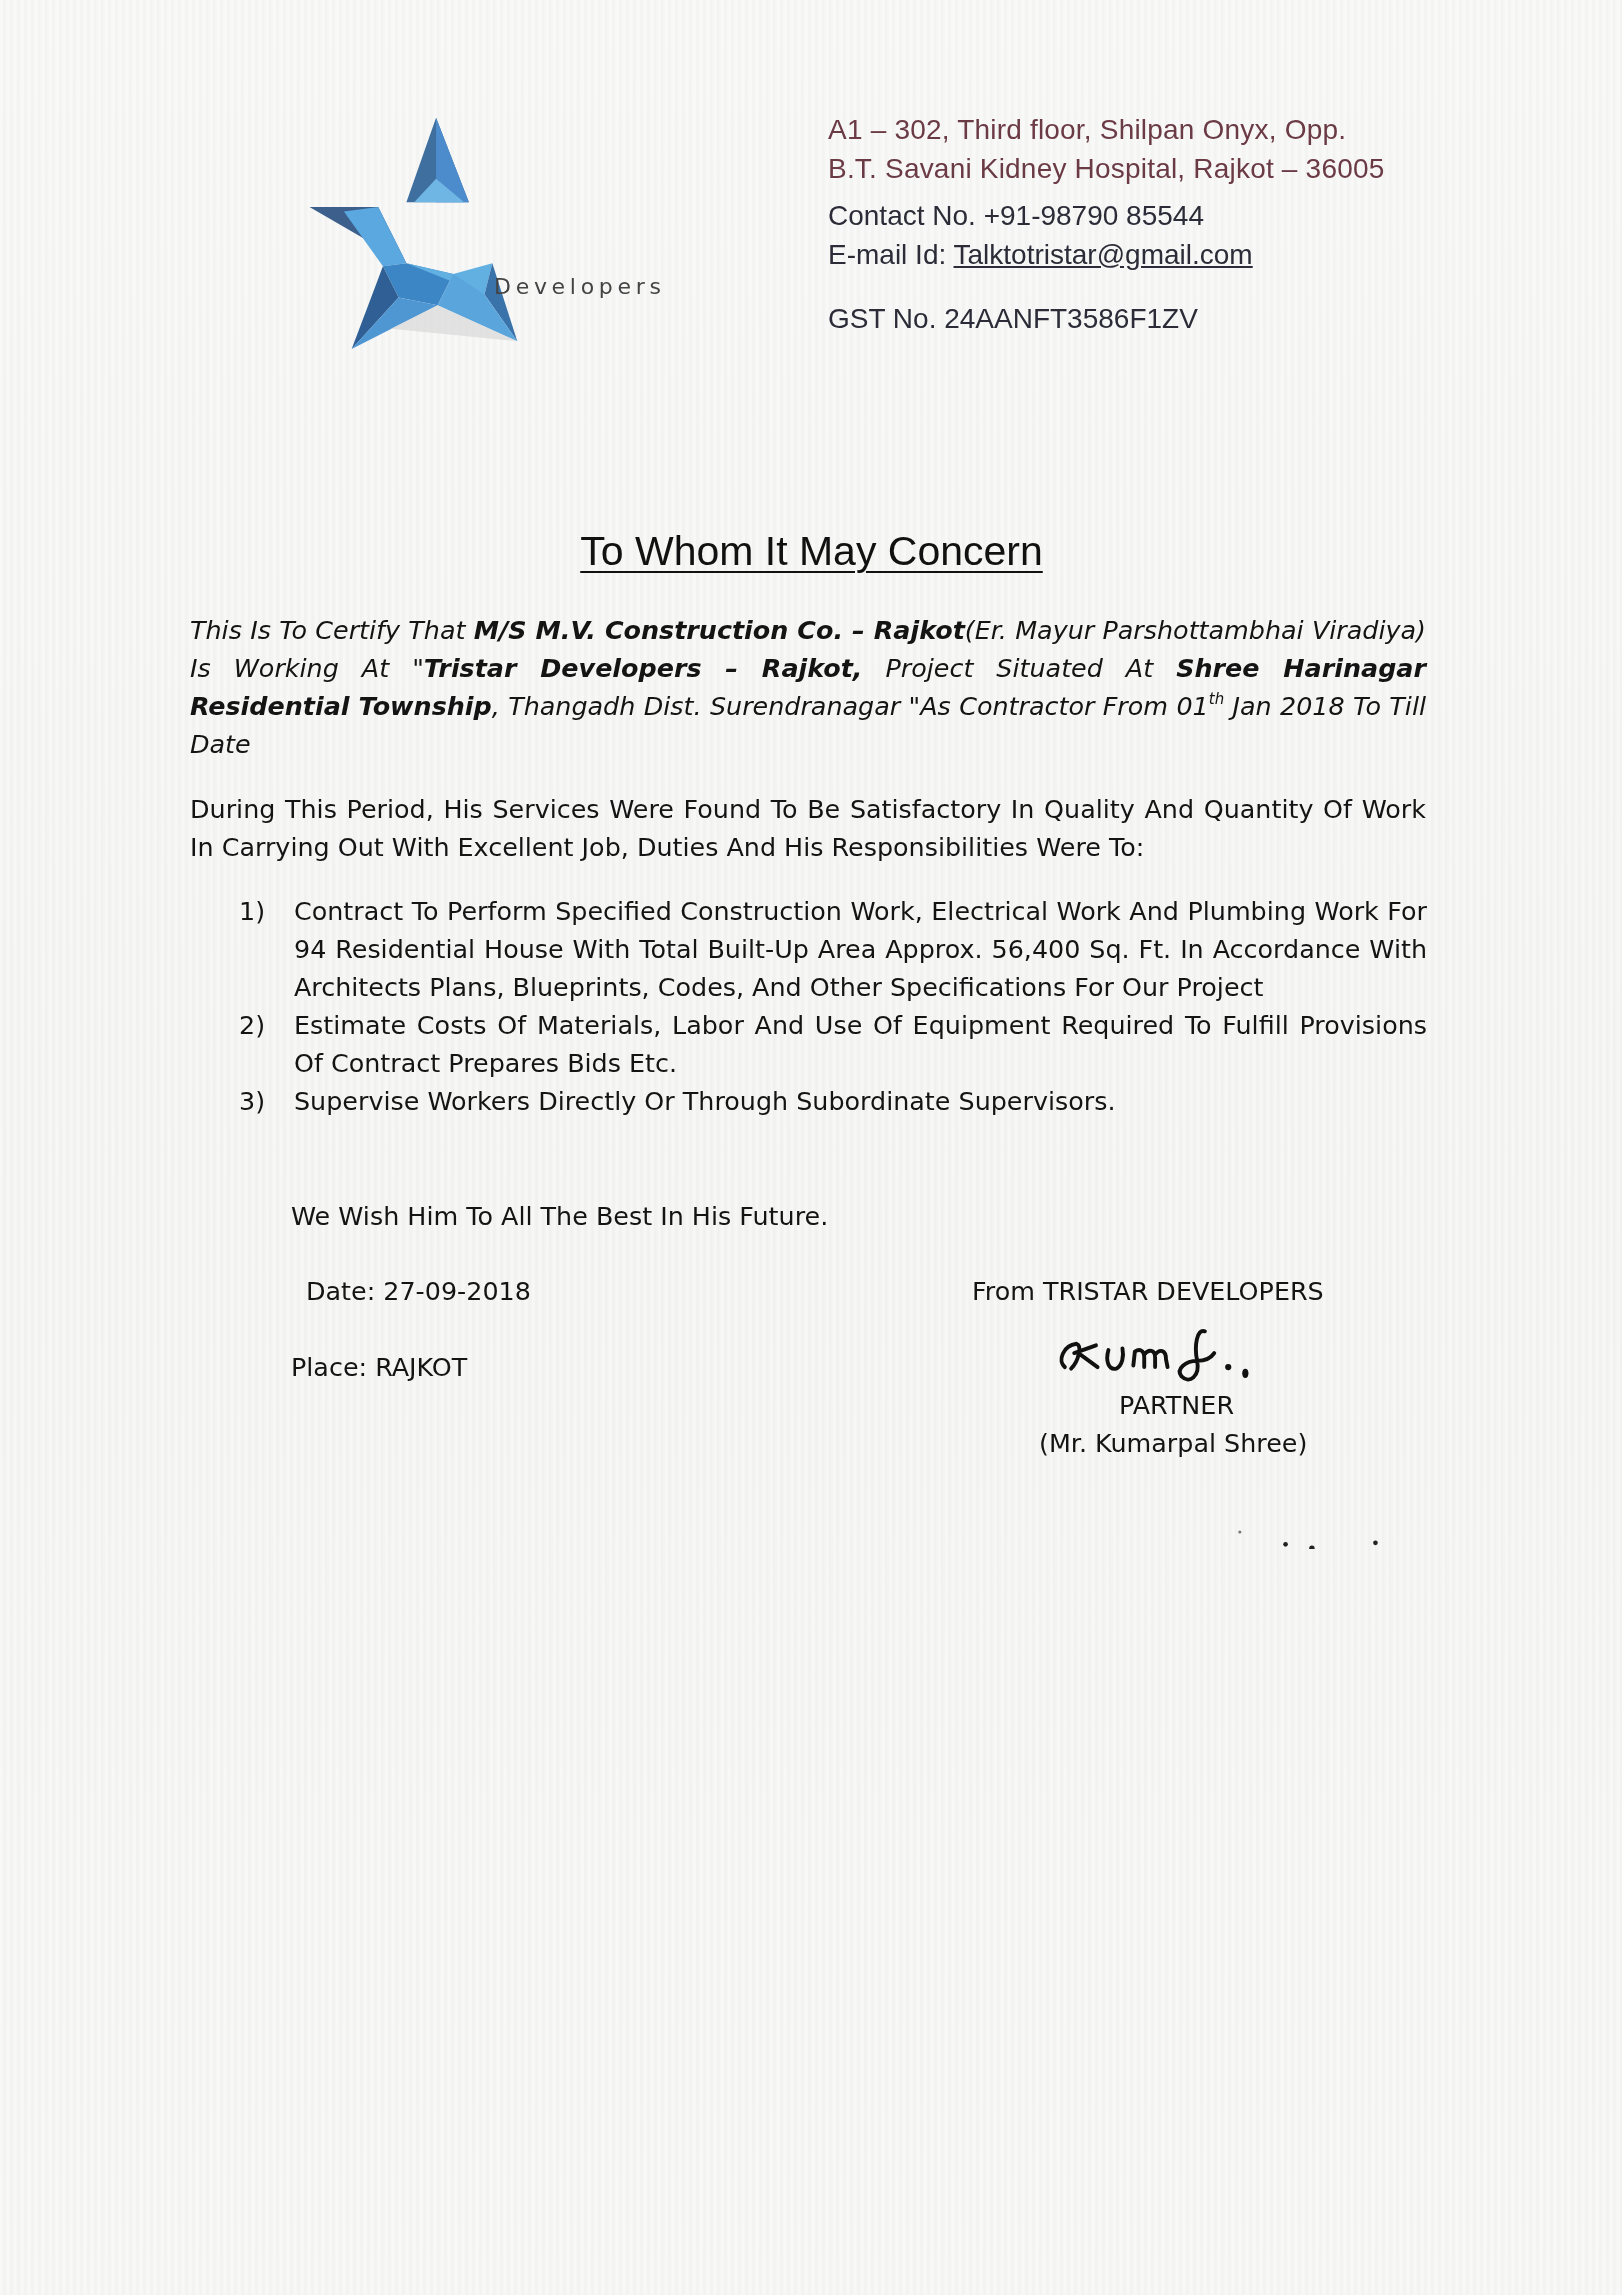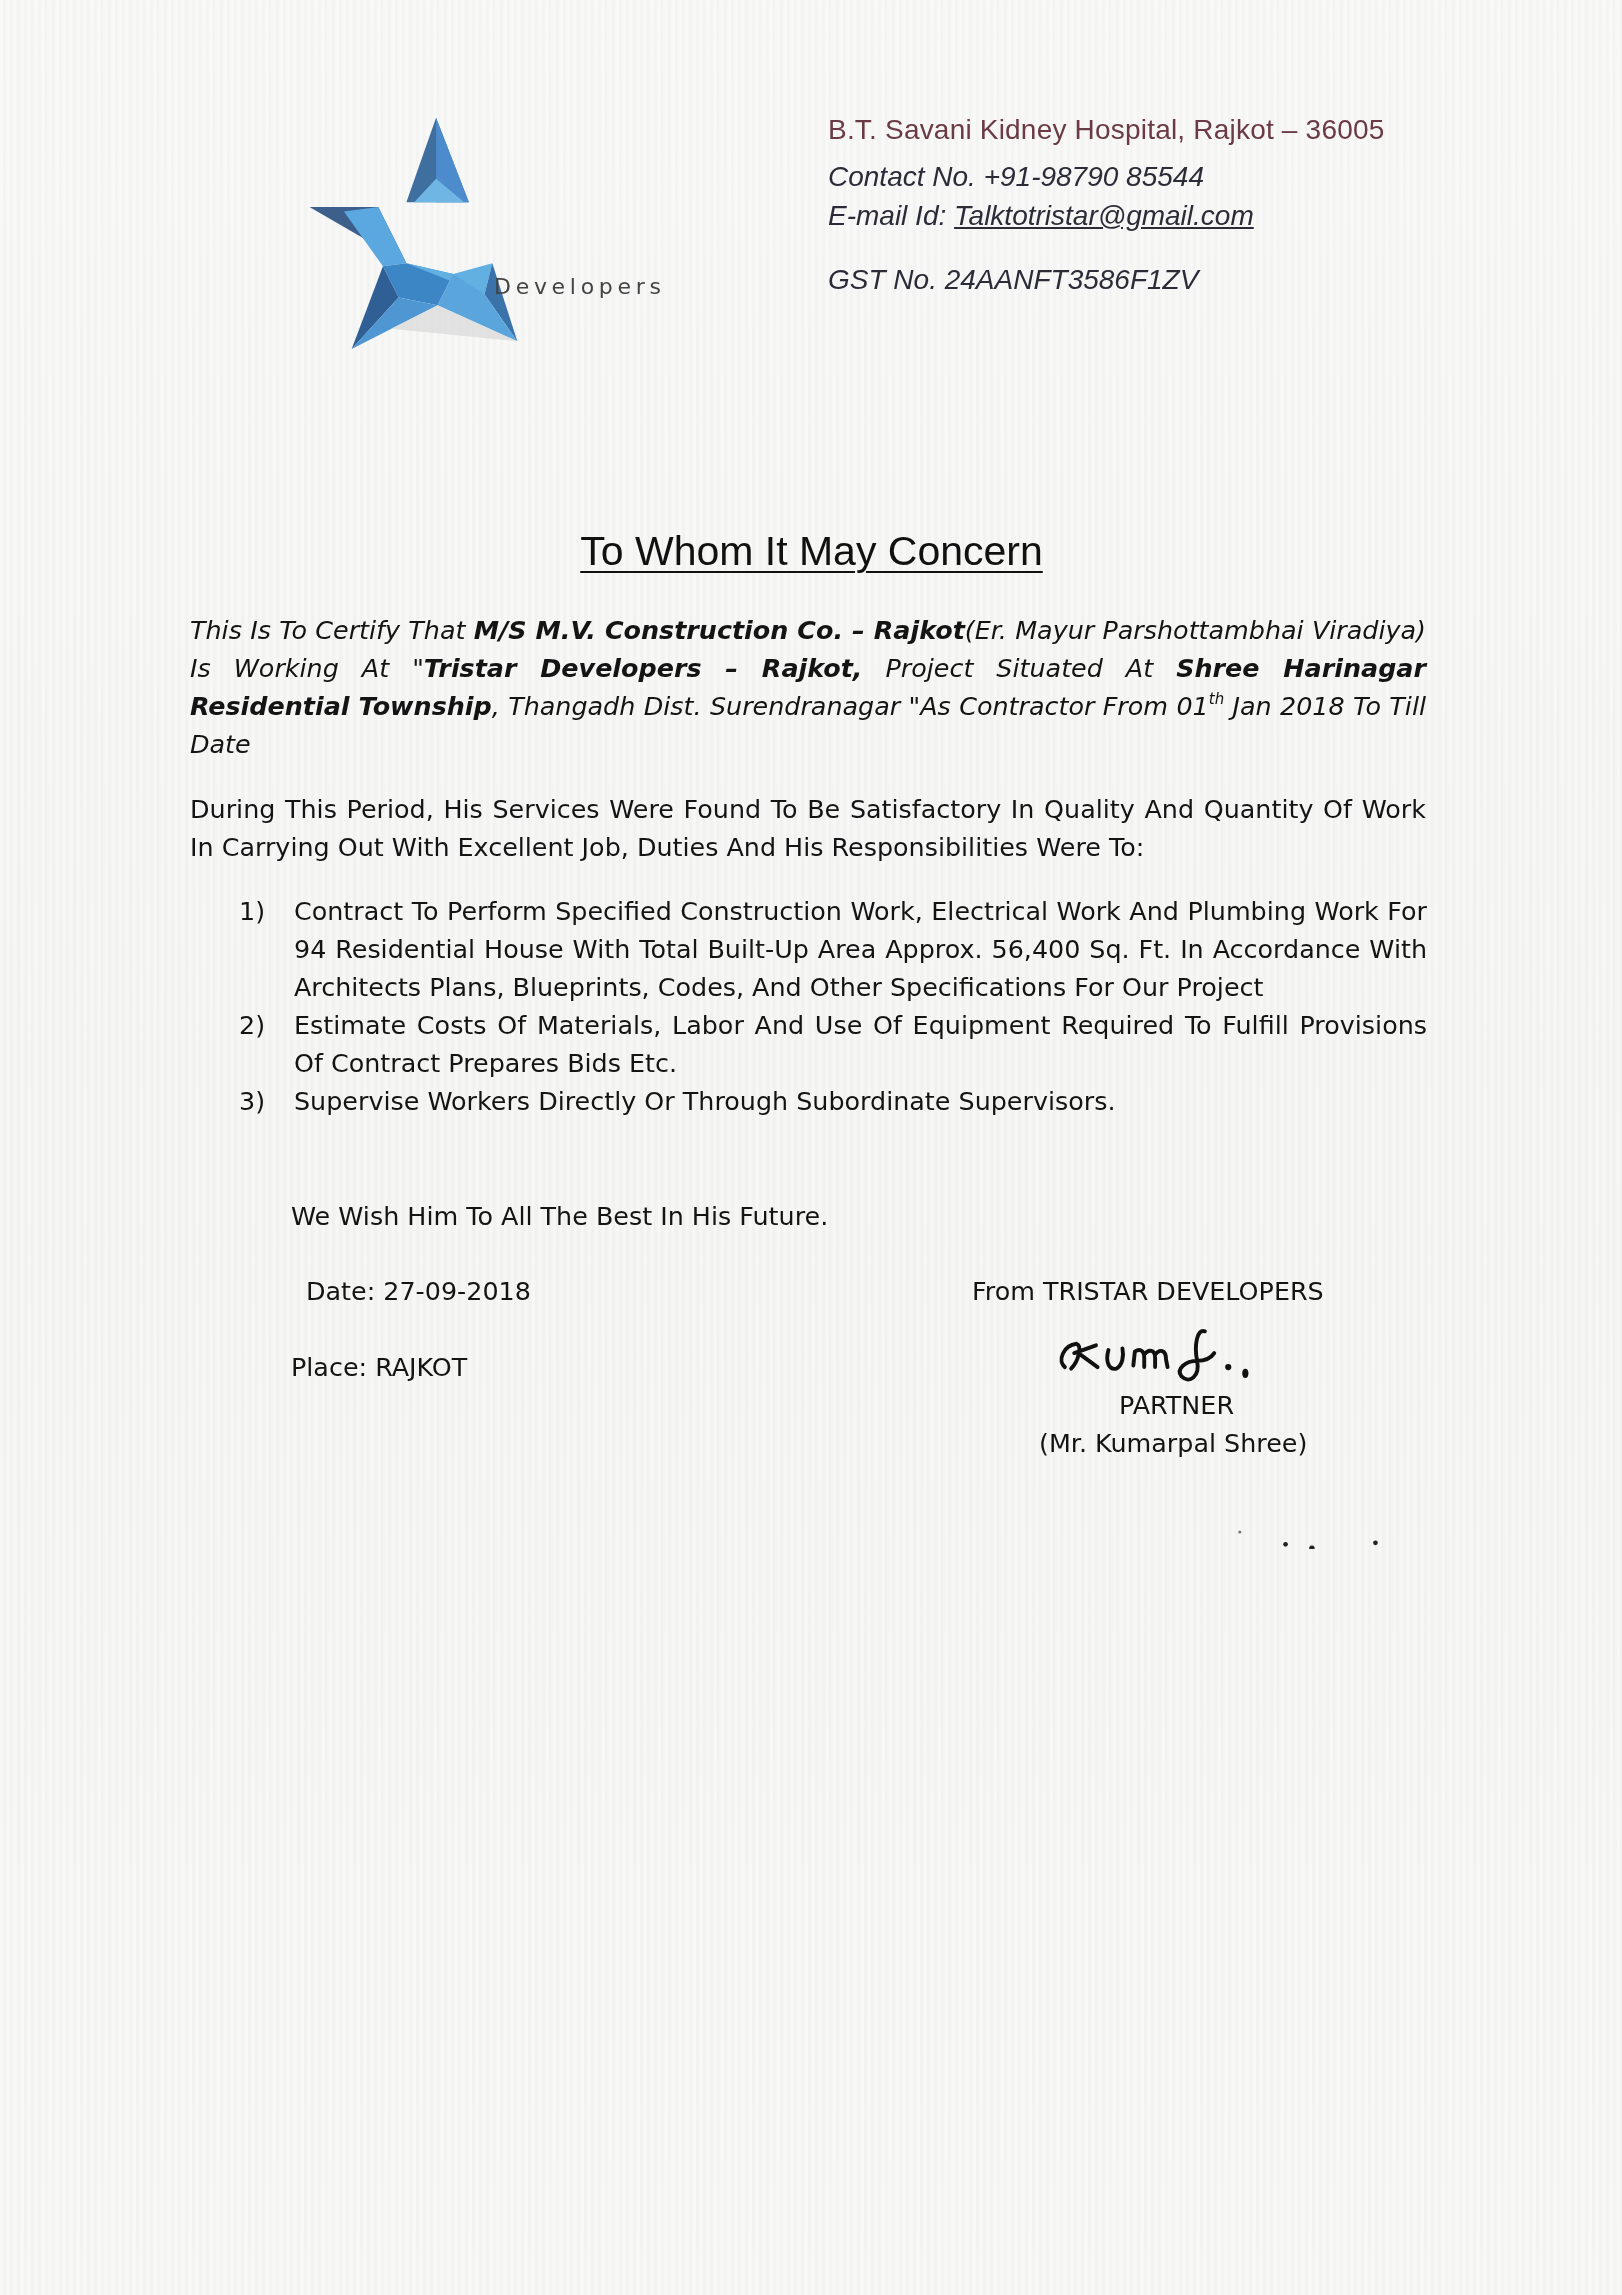--- a/index.html
+++ b/index.html
@@ -26,21 +26,21 @@
     font-family: "DejaVu Sans", sans-serif; font-size: 22px;
     letter-spacing: 4.7px; color: #444; line-height: 1;
   }
 
   
   .contact { left: 828px; top: 116px; width: 642px;
     font-family: "Liberation Sans", sans-serif; font-size: 28px; line-height: 1; }
   .contact .addr { color: #6b3b45; }
   .contact .addr-line { display: block; margin-bottom: 11px; letter-spacing: 0.2px; }
   .contact .dark { color: #2c2c38; }
-  .contact .row { display: block; font-style: italic; }
+  .contact .row { display: block; }
   .contact .email-link { text-decoration: underline; }
 
   
   .heading {
     left: 0; width: 1623px; top: 528px; text-align: center;
     font-family: "Liberation Sans", sans-serif; font-size: 41px; color: #111;
   }
   .heading span { text-decoration: underline; text-decoration-thickness: 2.3px; text-underline-offset: 6.3px; }
 
   
@@ -88,20 +88,21 @@
 
     <polygon points="250,196 240,236 282,296" fill="#3a72aa"></polygon>
     <polygon points="200,210 240,236 282,296 180,250" fill="#5aa6dc"></polygon>
     <polygon points="180,250 282,296 120,280" fill="#d8d8d8" opacity="0.7"></polygon>
   </svg>
   <div class="logo-sub">Developers</div>
 </div>
 
 <div class="abs contact">
   <div class="addr">
+    <span class="addr-line">A1 – 302, Third floor, Shilpan Onyx, Opp.</span>
     <span class="addr-line">B.T. Savani Kidney Hospital, Rajkot – 36005</span>
   </div>
   <div class="dark" style="margin-top:19px;">
     <span class="row" style="margin-bottom:11px;">
       <span>Contact No.</span>
       <span>+91-98790 85544</span>
     </span>
     <span class="row">
       <span>E-mail Id:</span>
       <span class="email-link">Talktotristar@gmail.com</span>

